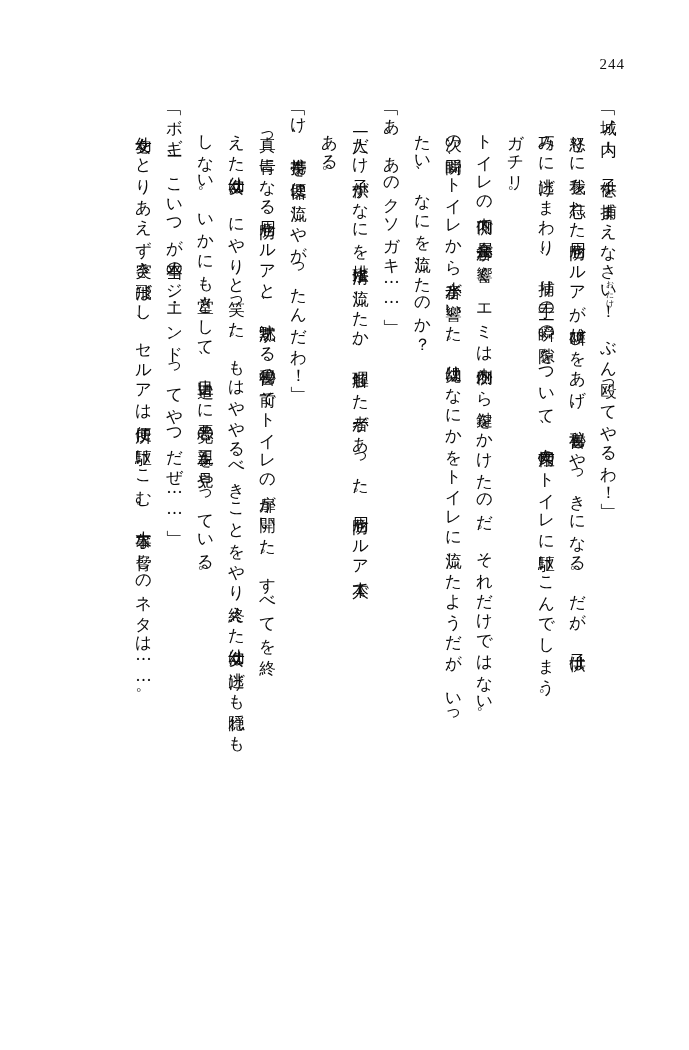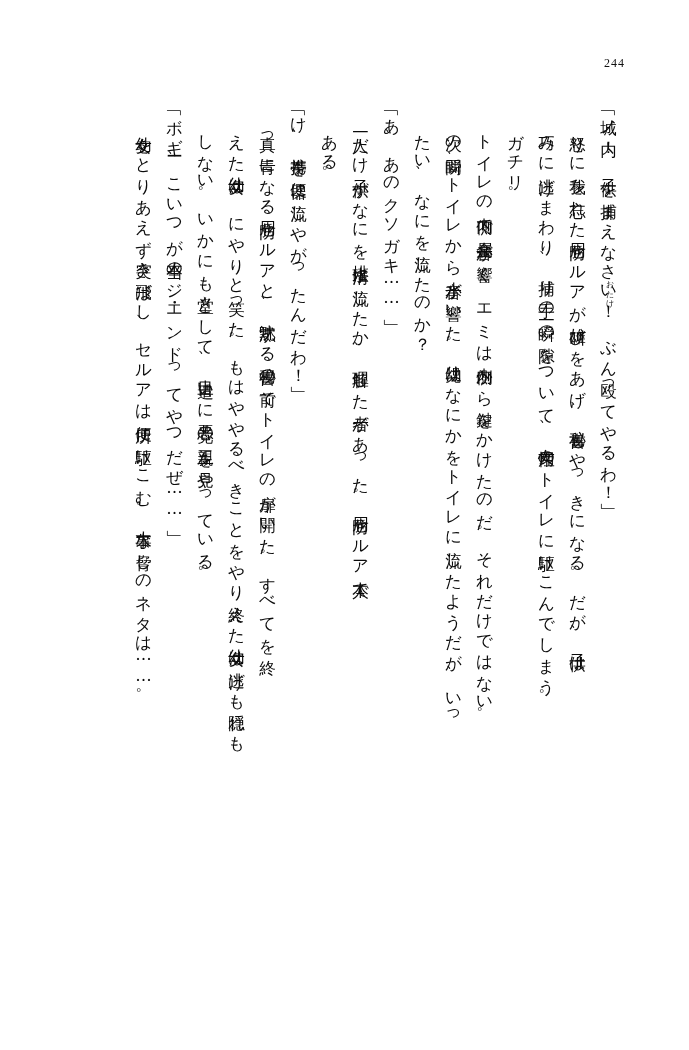--- a/index.html
+++ b/index.html
@@ -17,21 +17,21 @@
   #page {
     position: relative;
     width: 689px;
     height: 1050px;
     background: #ffffff;
   }
   #page-number {
     position: absolute;
     top: 56px;
     right: 64px;
-    font-size: 12px;
+    font-size: 15px;
     font-family: "Liberation Serif", "DejaVu Serif", serif;
     letter-spacing: 1px;
     color: #111111;
   }
   #text-block {
     position: absolute;
     top: 105px;
     left: 62px;
     width: 562px;
     height: 845px;

